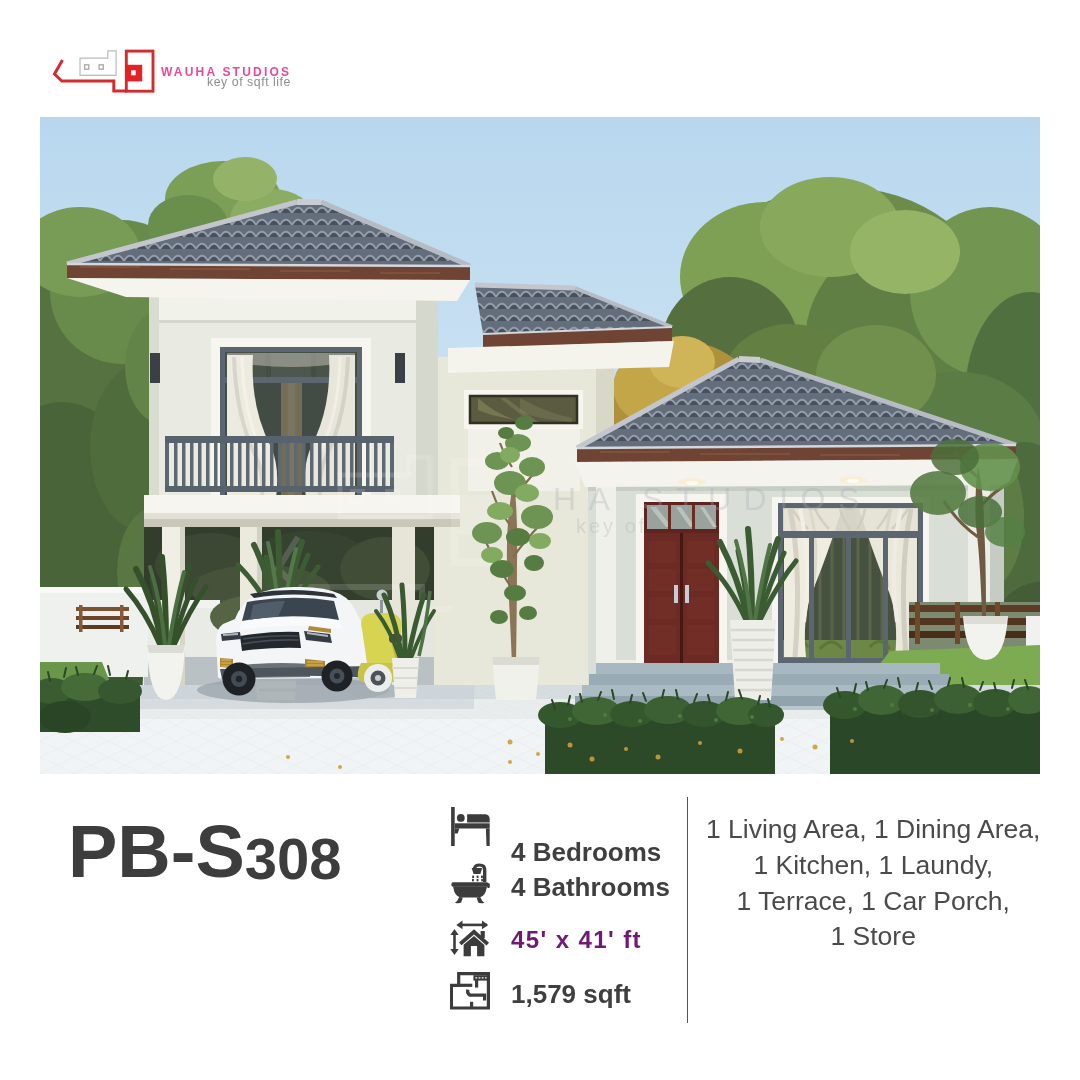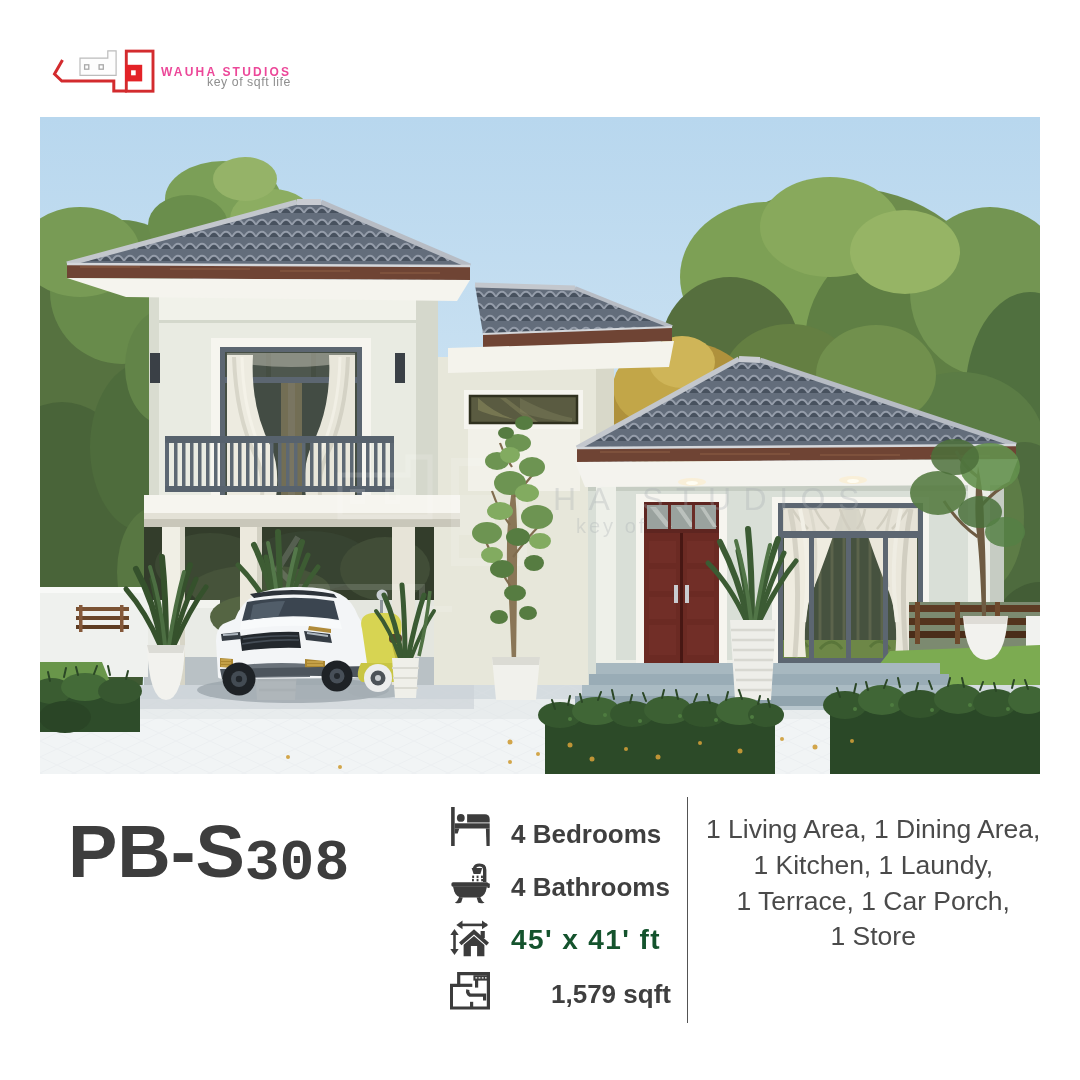--- a/index.html
+++ b/index.html
@@ -612,34 +612,34 @@
       <circle cx="700" cy="634" r="2.5"></circle>
       <circle cx="742" cy="622" r="2"></circle>
       <circle cx="775" cy="630" r="2.5"></circle>
       <circle cx="812" cy="624" r="2"></circle>
       <circle cx="248" cy="640" r="2"></circle>
       <circle cx="300" cy="650" r="2"></circle>
 </g>
 
 </svg>
 
-<div class="abs" style="left:68px;top:815px;font-weight:bold;color:#3d3d3d;line-height:74px;font-size:74px;">PB-S<span style="font-size:58px;position:relative;top:2px;font-family:Liberation Mono, monospace;">308</span></div>
+<div class="abs" style="left:68px;top:815px;font-weight:bold;color:#3d3d3d;line-height:74px;font-size:74px;">PB-S<span style="font-size:58px;position:relative;top:2px;">308</span></div>
 
 <svg class="abs" style="left:449px;top:806px;" width="41" height="40" viewBox="0 0 41 40">
   <g fill="#3c3c3c">
     <rect x="2.1" y="1" width="3.6" height="39"></rect>
     <circle cx="11.8" cy="11.9" r="3.9"></circle>
     <path d="M18.1,16.4 v-8.2 h17.9 a4.7,4.7 0 0 1 4.7,4.7 v3.5 z"></path>
     <rect x="5.7" y="17.3" width="35" height="5.2"></rect>
     <path d="M36.9,22.5 h3.8 v17.4 h-3.2 z"></path>
     <path d="M5.7,22.5 h4.6 l-1.6,5 h-3 z"></path>
   </g>
 </svg>
 
-<div class="abs" style="left:511px;top:818px;font-size:26px;font-weight:bold;color:#3f3f3f;line-height:32px;">4 Bedrooms</div>
+<div class="abs" style="left:511px;top:836px;font-size:26px;font-weight:bold;color:#3f3f3f;line-height:32px;">4 Bedrooms</div>
 
 <svg class="abs" style="left:451px;top:861px;" width="40" height="43" viewBox="0 0 40 43">
   <g fill="#3c3c3c">
     <rect x="0.4" y="21.3" width="37" height="4.4" rx="1.6"></rect>
     <rect x="36.2" y="22.2" width="2.6" height="4.8" rx="1"></rect>
     <path d="M2,25.5 L3.2,30.2 Q5.2,36.6 12,36.6 L26,36.6 Q32.8,36.6 34.8,30.2 L36,25.5 Z"></path>
     <path d="M8.2,36 l-1.8,3.4 q-0.8,1.6 -2.6,2 q3.4,1.8 6.4,0.2 l1.6,-5.2 z"></path>
     <path d="M29.2,36 l1.8,3.4 q0.8,1.6 2.6,2 q-3.4,1.8 -6.4,0.2 l-1.6,-5.2 z"></path>
     <path d="M32,21 V9 Q32,5.6 28.4,5.6 Q25.6,5.6 24.6,8 L21.8,7 Q23.2,2.6 28.4,2.6 Q35.4,2.6 35.4,9 V21 Z"></path>
     <path d="M20.6,6.9 L31.2,6.9 L29.4,13 L22.6,13 Z"></path>
@@ -663,35 +663,35 @@
     <path d="M36.5,2.6 L42.7,6.9 L36.5,11.2 z" transform="translate(-3.5,0)"></path>
     <path d="M4.2,15.5 h2.6 v17 h-2.6 z"></path>
     <path d="M1.3,17 L5.5,10.9 L9.7,17 z"></path>
     <path d="M1.3,31 L5.5,37.1 L9.7,31 z"></path>
     <rect x="31.6" y="13" width="4.2" height="7"></rect>
     <path d="M10,24.6 L25,11.3 L40,24.8 L37.5,27.5 L25,16.6 L12.5,27.3 Z"></path>
     <path d="M14.6,26.8 L25,17.9 L35.4,26.9 V38.3 H28.1 V28 H21.9 V38.3 H14.6 Z"></path>
   </g>
 </svg>
 
-<div class="abs" style="left:511px;top:924px;font-size:28px;font-weight:bold;color:#14532d;letter-spacing:1.4px;line-height:32px;">45' x 41' ft</div>
+<div class="abs" style="left:511px;top:924px;font-size:24px;font-weight:bold;color:#701a75;letter-spacing:1.4px;line-height:32px;">45' x 41' ft</div>
 
 <svg class="abs" style="left:450px;top:972px;" width="40" height="40" viewBox="0 0 40 40">
   <g fill="none" stroke="#3c3c3c" stroke-width="3.2">
     <path d="M8.7,13.3 V1.6 H38.4 V36 H1.4 V13.3 Z"></path>
     <path d="M8.7,13.3 H22.3"></path>
     <path d="M26.6,8 V15.6"></path>
     <path d="M17.8,17.6 Q17,21.4 19.8,23.2 H34.6 V28.6"></path>
     <path d="M21.6,29.8 V36"></path>
   </g>
   <rect x="23.4" y="3.2" width="14.2" height="5.4" fill="#3c3c3c"></rect>
   <path d="M25.4,5.9 h1.8 M28.6,5.9 h1.8 M31.8,5.9 h1.8 M35,5.9 h1.6" stroke="#ffffff" stroke-width="1.1"></path>
 </svg>
 
-<div class="abs" style="left:511px;top:978px;font-size:26px;font-weight:bold;color:#3f3f3f;line-height:32px;margin-left:40px;">1,579 sqft</div>
+<div class="abs" style="left:511px;top:978px;font-size:26px;font-weight:bold;color:#3f3f3f;line-height:32px;">1,579 sqft</div>
 
 <div class="abs" style="left:686.5px;top:797px;width:1.6px;height:226px;background:#545454;"></div>
 
 <div class="abs" style="left:706px;top:812px;font-size:26.5px;color:#4a4a4a;line-height:35.8px;text-align:center;">
 1 Living Area, 1 Dining Area,<br>
 1 Kitchen, 1 Laundy,<br>
 1 Terrace, 1 Car Porch,<br>
 1 Store
 </div>
 

